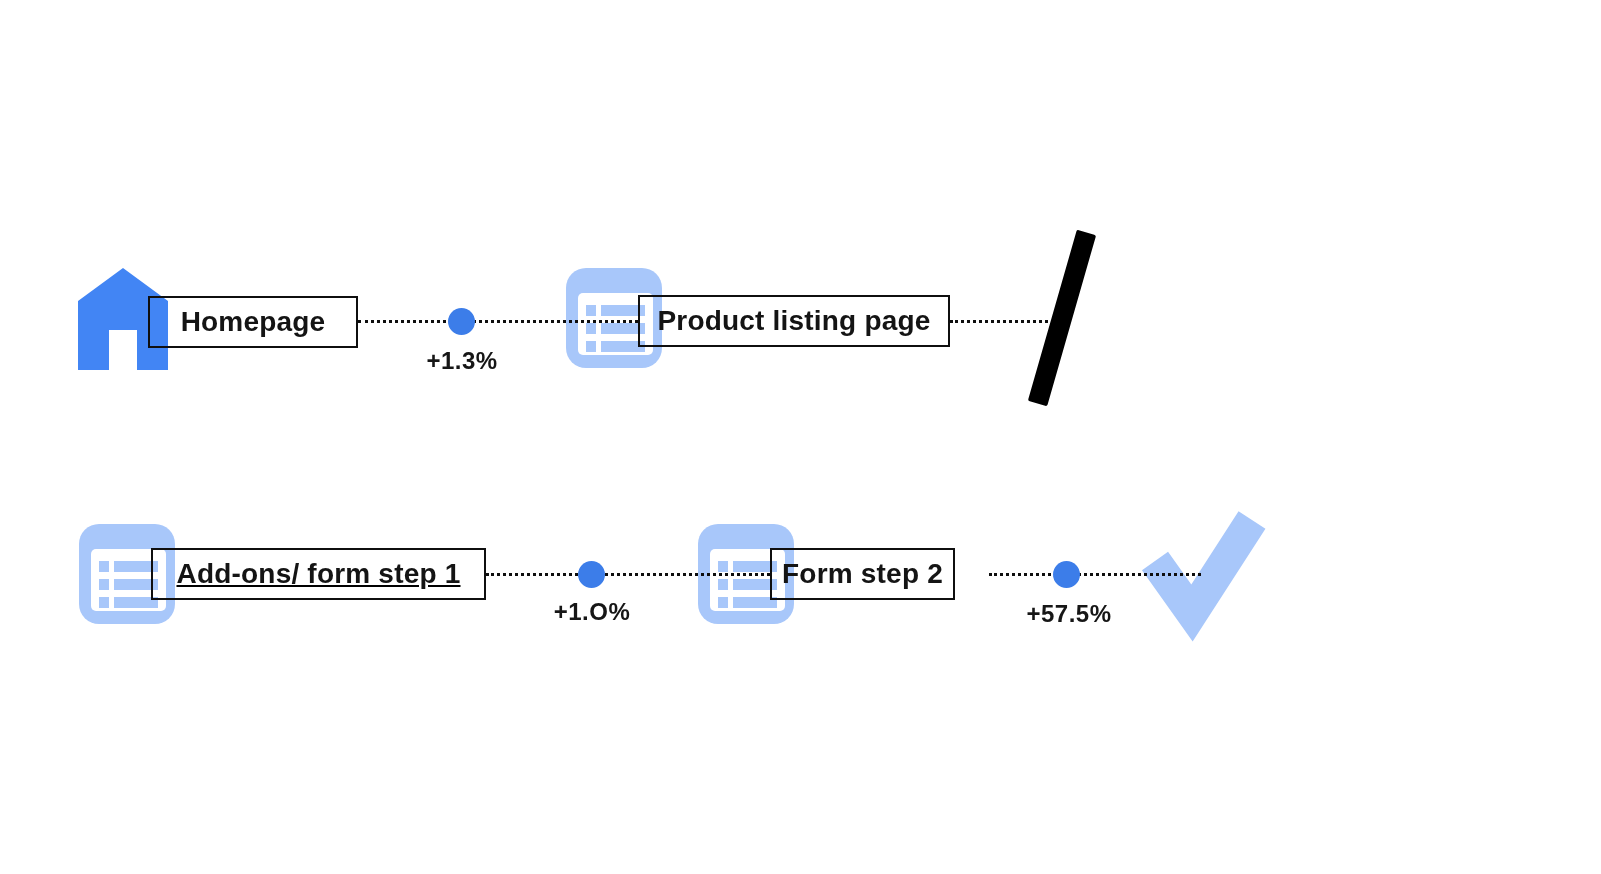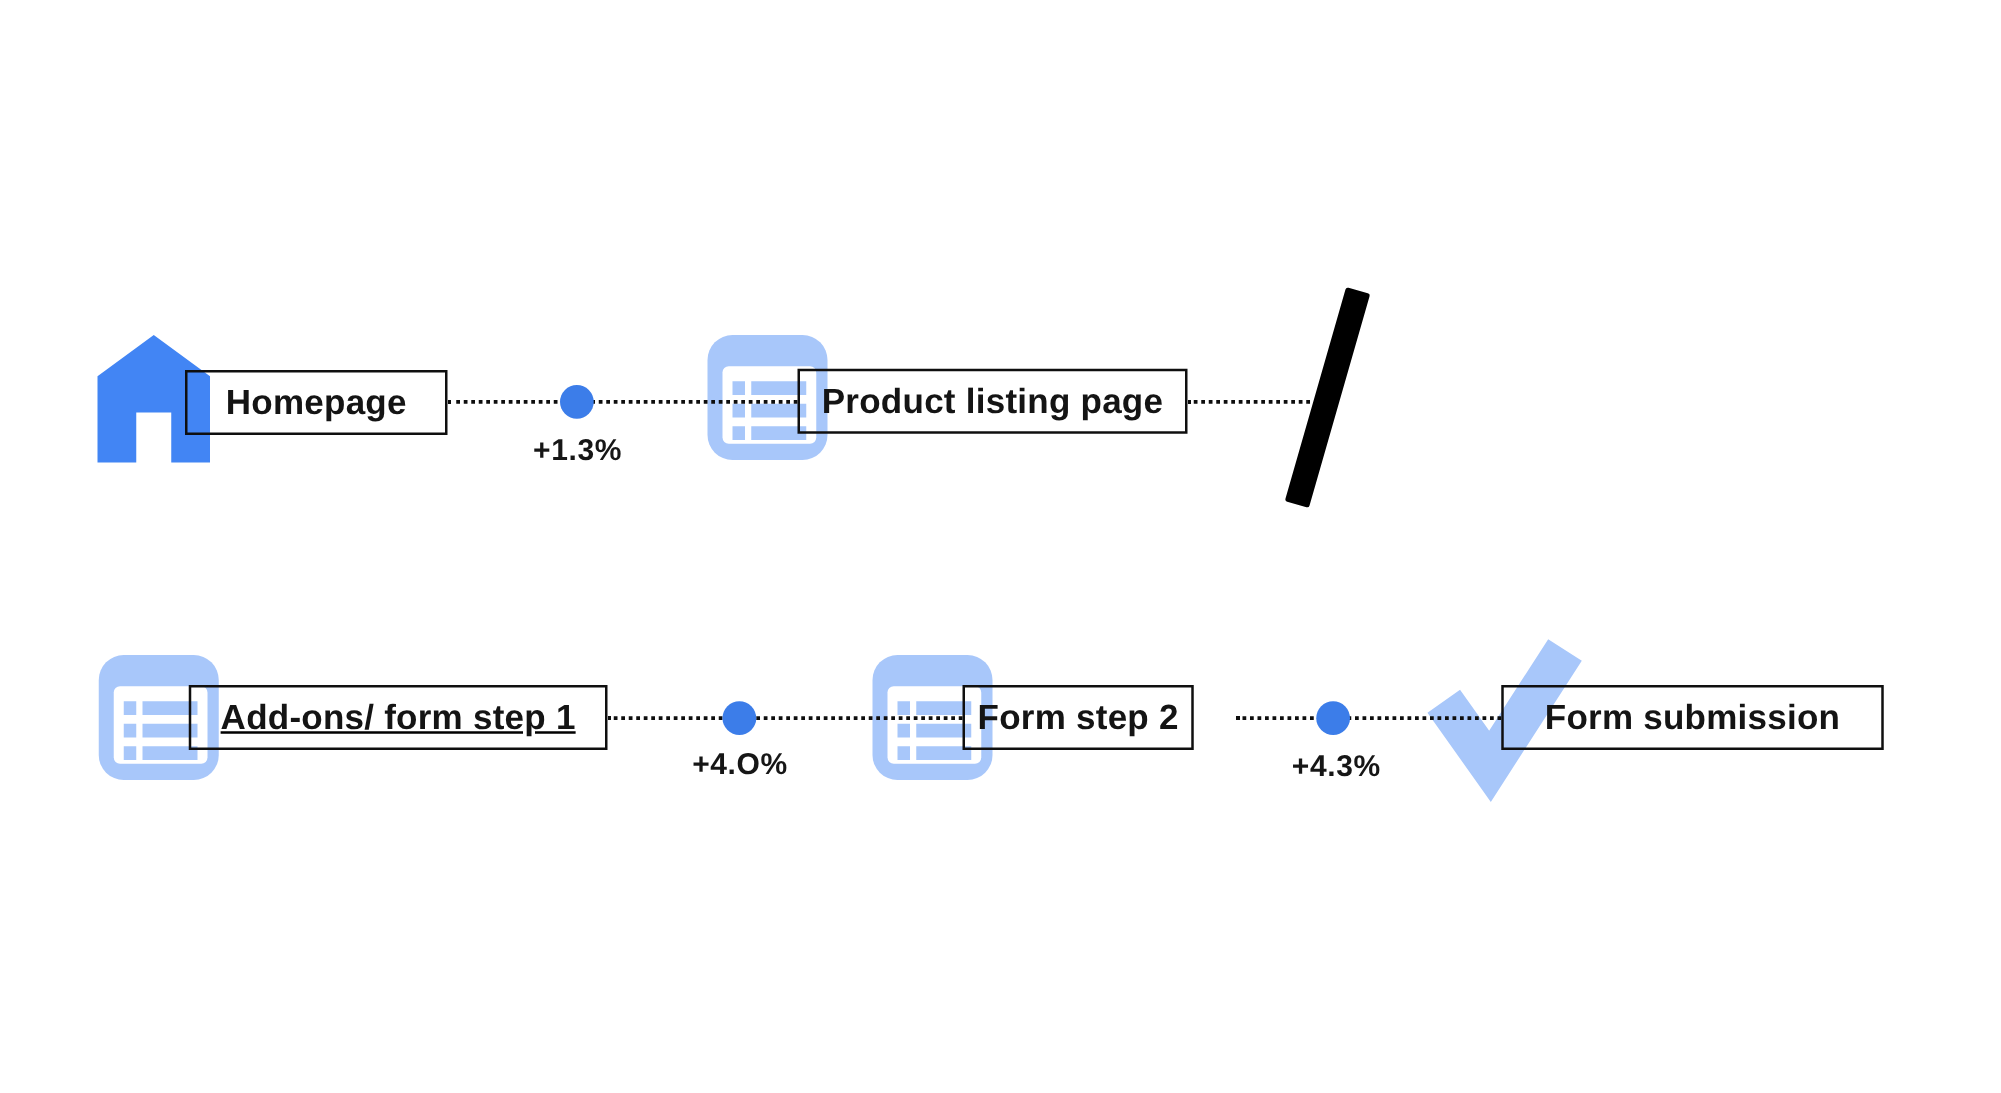--- a/index.html
+++ b/index.html
@@ -137,36 +137,33 @@
     <rect x="12" y="25" width="75" height="62" rx="5" fill="#ffffff"></rect>
     <rect x="20" y="37" width="10" height="11" fill="#a8c7fa"></rect>
     <rect x="35" y="37" width="44" height="11" fill="#a8c7fa"></rect>
     <rect x="20" y="55" width="10" height="11" fill="#a8c7fa"></rect>
     <rect x="35" y="55" width="44" height="11" fill="#a8c7fa"></rect>
     <rect x="20" y="73" width="10" height="11" fill="#a8c7fa"></rect>
     <rect x="35" y="73" width="44" height="11" fill="#a8c7fa"></rect>
   </svg>
 
   <div class="dot" style="left:578px; top:561px;"></div>
-  <div class="delta" style="left:507px; top:598px;">+4.O%</div>
+  <div class="delta" style="left:507px; top:598px;">+1.O%</div>
 
   <div class="conn" style="left:989px; top:573px; width:212px;"></div>
 
   <div class="dot" style="left:1053px; top:561px;"></div>
-  <div class="delta" style="left:984px; top:600px;">+4.3%</div>
+  <div class="delta" style="left:984px; top:600px;">+57.5%</div>
 
   <svg class="icon-svg" style="left:1146px; top:514px;" width="114" height="108" viewBox="0 0 114 108">
     <polyline points="9,47 46,99 106,6" fill="none" stroke="#a8c7fa" stroke-width="32" stroke-linecap="butt" stroke-linejoin="miter"></polyline>
   </svg>
 
   <div class="node-box" style="left:151px; top:548px; width:335px;text-decoration:underline;">
     <span class="node-label">Add-ons/ form step 1</span>
   </div>
 
   <div class="node-box" style="left:770px; top:548px; width:185px;">
     <span class="node-label">Form step 2</span>
   </div>
 
-  <div class="node-box" style="left:1201px; top:548px; width:306px;">
-    <span class="node-label">Form submission</span>
-  </div>
 
 </div>
 
 </body></html>

